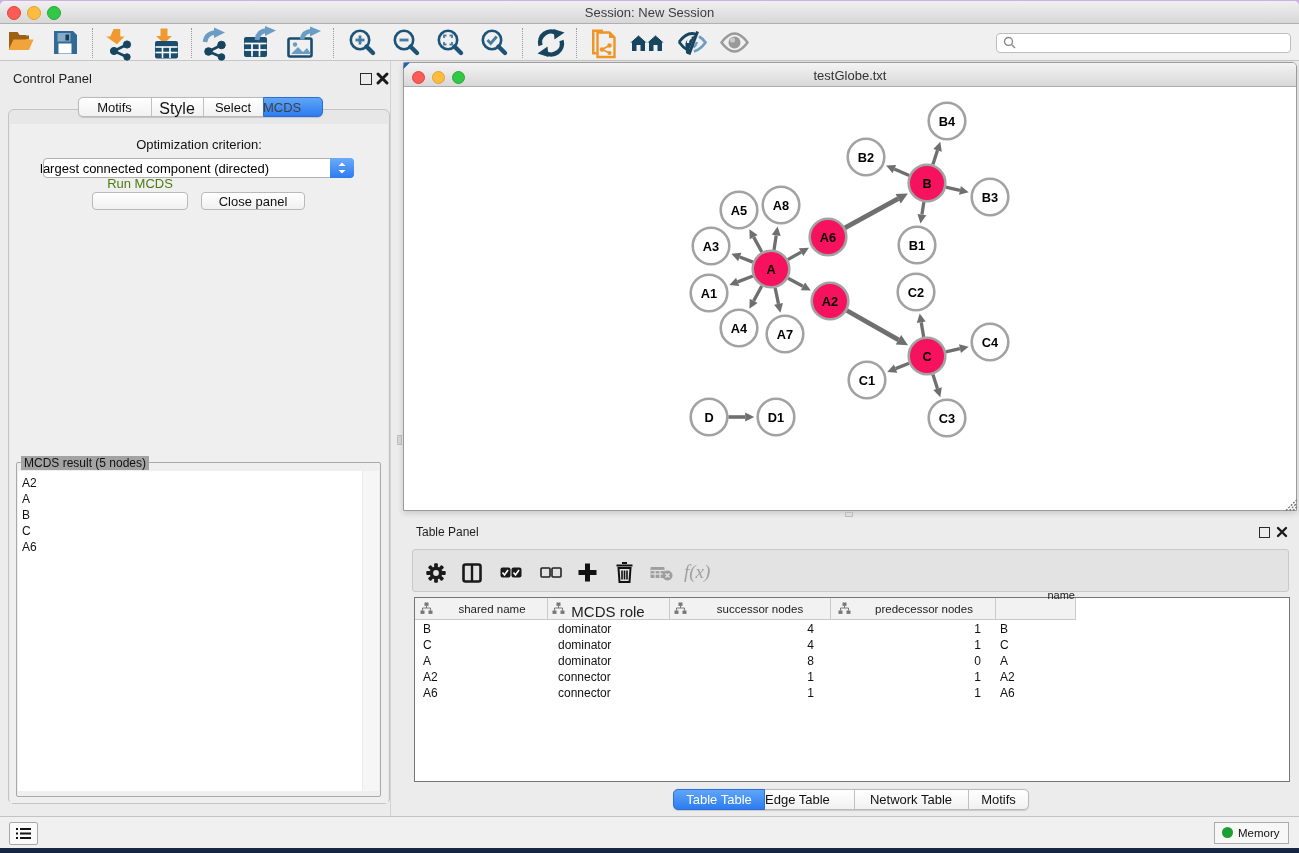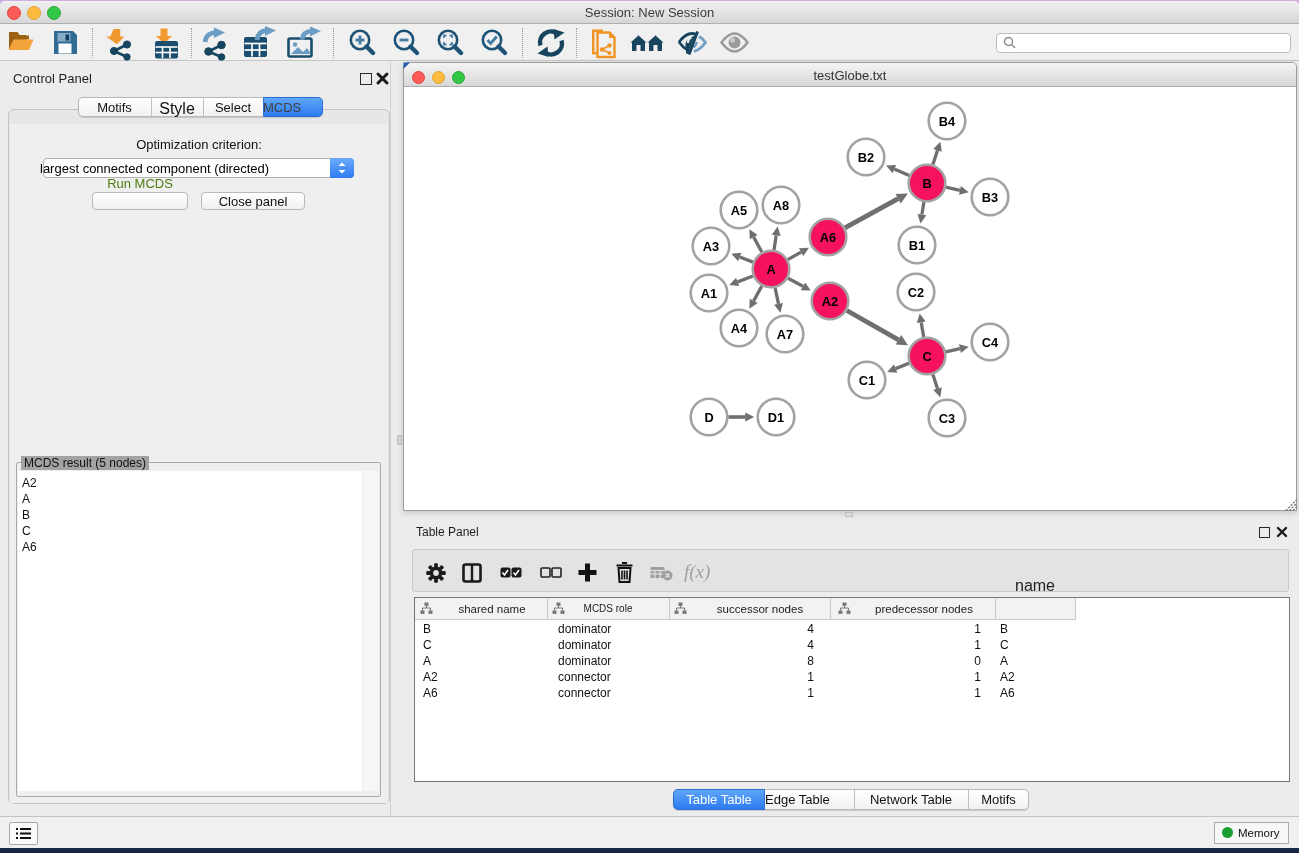--- a/index.html
+++ b/index.html
@@ -418,25 +418,25 @@
  <path d="M6.5,4 v2 M2.5,8.5 v-2.5 h8 v2.5" fill="none" stroke="#777" stroke-width="1"></path>
 </svg>
 <svg style="left:838px;top:602px" width="13" height="13" viewBox="0 0 13 13">
  <g fill="#777">
       <rect x="4.5" y="0.5" width="4" height="3.4"></rect>
       <rect x="0.5" y="8.5" width="4" height="3.4"></rect>
       <rect x="8.5" y="8.5" width="4" height="3.4"></rect>
     </g>
  <path d="M6.5,4 v2 M2.5,8.5 v-2.5 h8 v2.5" fill="none" stroke="#777" stroke-width="1"></path>
 </svg>
-<div class="txt" style="left:547px;top:603px;width:122px;text-align:center;font-size:10px;color:#222">MCDS role</div>
+<div class="txt" style="left:547px;top:603px;width:122px;text-align:center;font-size:15px;color:#222">MCDS role</div>
 <div class="txt" style="left:437px;top:603px;width:110px;text-align:center;font-size:11.5px;color:#222">shared name</div>
 <div class="txt" style="left:690px;top:603px;width:140px;text-align:center;font-size:11.5px;color:#222">successor nodes</div>
 <div class="txt" style="left:853px;top:603px;width:142px;text-align:center;font-size:11.5px;color:#222">predecessor nodes</div>
-<div class="txt" style="left:995px;top:577px;width:80px;text-align:center;font-size:16px;color:#222">name</div>
+<div class="txt" style="left:995px;top:589px;width:80px;text-align:right;font-size:11px;color:#222">name</div>
 
 <div class="txt" style="left:423px;top:620.5px;font-size:12px;color:#111;line-height:16.2px">B<br>C<br>A<br>A2<br>A6</div>
 <div class="txt" style="left:558px;top:620.5px;font-size:12px;color:#111;line-height:16.2px">dominator<br>dominator<br>dominator<br>connector<br>connector</div>
 <div class="txt" style="left:714px;top:620.5px;width:100px;text-align:right;font-size:12px;color:#111;line-height:16.2px">4<br>4<br>8<br>1<br>1</div>
 <div class="txt" style="left:881px;top:620.5px;width:100px;text-align:right;font-size:12px;color:#111;line-height:16.2px">1<br>1<br>0<br>1<br>1</div>
 <div class="txt" style="left:1000px;top:620.5px;font-size:12px;color:#111;line-height:16.2px">B<br>C<br>A<br>A2<br>A6</div>
 
 <div class="abs" style="left:673px;top:789px;width:356px;height:21px;background:linear-gradient(#ffffff,#f1f1f1);border:1px solid #b9b9b9;border-radius:5px;box-sizing:border-box;box-shadow:0 0.5px 1px rgba(0,0,0,0.15)"></div>
 <div class="abs" style="left:673px;top:789px;width:92px;height:21px;background:linear-gradient(#5fa6f8,#2d7bf0);border:1px solid #2a6fd8;border-radius:5px 0 0 5px;box-sizing:border-box"></div>
 <div class="txt" style="left:673px;top:792px;width:92px;text-align:center;font-size:13px;color:#fff">Table Table</div>

